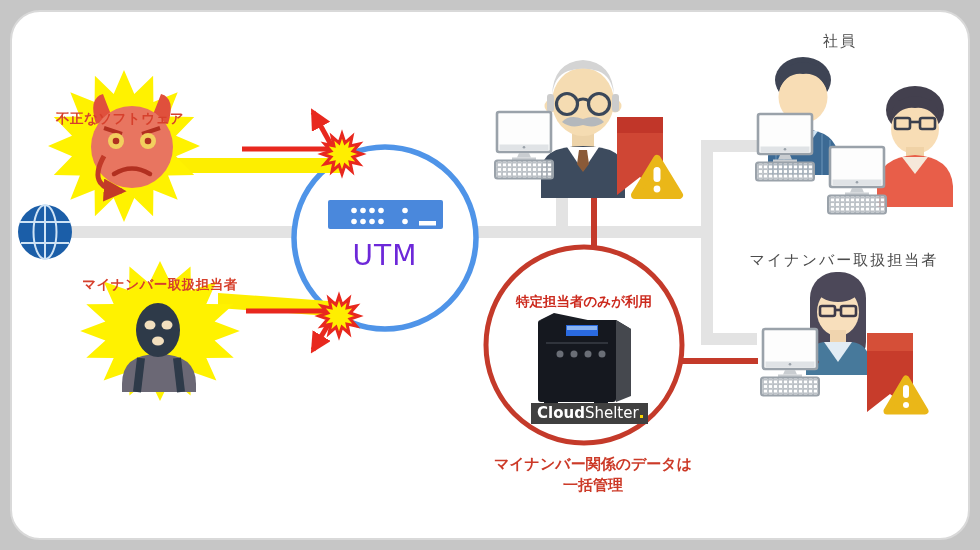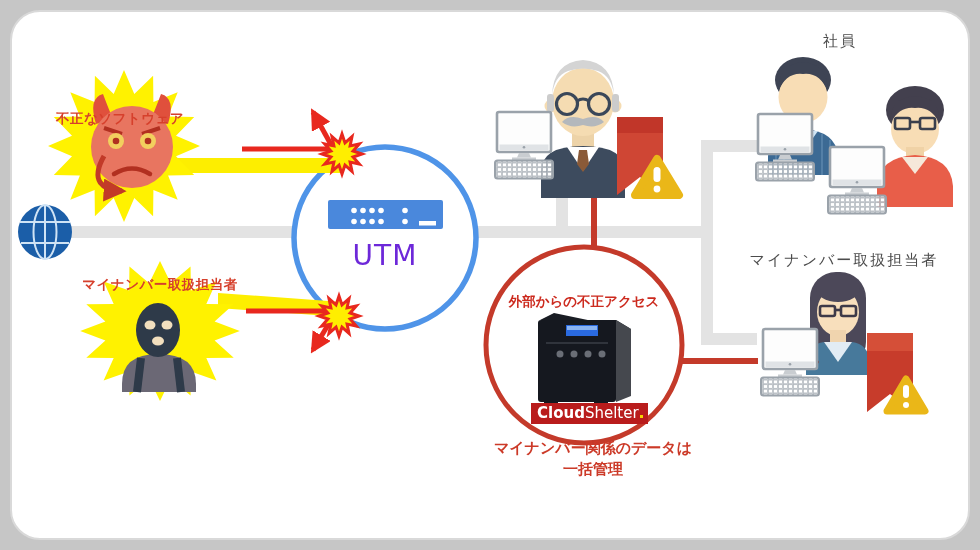--- a/index.html
+++ b/index.html
@@ -7,21 +7,21 @@
   .stage{position:relative;width:980px;height:550px;background:#c6c6c6;overflow:hidden;}
   .card{position:absolute;left:10px;top:10px;right:10px;bottom:10px;background:#ffffff;
         border-radius:30px;border:2px solid #d9d9d9;}
   svg.layer{position:absolute;left:0;top:0;width:980px;height:550px;}
   .lbl{position:absolute;text-align:center;}
   .role-label{font-size:15px;color:#4c4c4c;letter-spacing:2px;}
   .threat-label{font-size:13.5px;font-weight:bold;color:#d6402c;letter-spacing:0.5px;}
   .utm-label{font-size:28px;color:#6d28d9;letter-spacing:1px;}
   .restrict-label{font-size:13.5px;font-weight:bold;color:#cc2a1e;}
   .caption{font-size:15px;font-weight:600;color:#cc3a28;line-height:21px;}
-  .cs-logo{position:absolute;left:531px;top:403px;background:#b91c1c;color:#ffffff;
+  .cs-logo{position:absolute;left:531px;top:403px;background:#404040;color:#ffffff;
            font-size:15px;padding:1px 5px 2px 6px;white-space:nowrap;}
   .cs-logo .b{font-weight:bold;}
   .cs-logo .dot{display:inline-block;width:3px;height:3px;background:#f5d400;margin-left:1px;}
 </style>
 </head>
 <body>
 
 <div class="stage">
   <div class="card"></div>
 
@@ -237,21 +237,21 @@
       </g>
       <use href="#desktop-pc" transform="translate(763,329)"></use>
     </g>
   </svg>
 
   <div class="lbl threat-label" style="left:50px;top:82px;width:140px;margin-top:28px;">不正なソフトウェア</div>
   <div class="lbl threat-label" style="left:80px;top:276px;width:160px;">マイナンバー取扱担当者</div>
   <div class="lbl utm-label" style="left:333px;top:239px;width:104px;">UTM</div>
   <div class="lbl role-label" style="left:780px;top:32px;width:120px;text-align:center;">社員</div>
   <div class="lbl role-label" style="left:734px;top:251px;width:220px;">マイナンバー取扱担当者</div>
-  <div class="lbl restrict-label" style="left:504px;top:293px;width:160px;">外部からの不正アクセス</div>
+  <div class="lbl restrict-label" style="left:504px;top:293px;width:160px;">特定担当者のみが利用</div>
 
   <div class="cs-logo"><span class="b">Cloud</span><span>Shelter</span><span class="dot"></span></div>
 
-  <div class="lbl caption" style="left:433px;top:438px;width:320px;">
+  <div class="lbl caption" style="left:433px;top:454px;width:320px;">
     <div>マイナンバー関係のデータは</div>
     <div>一括管理</div>
   </div>
 </div>
 
 </body></html>

